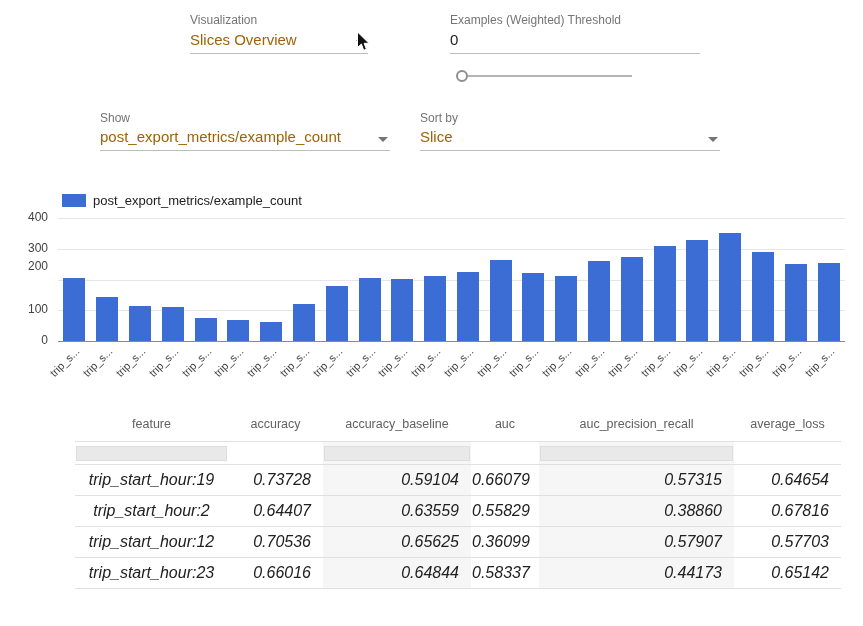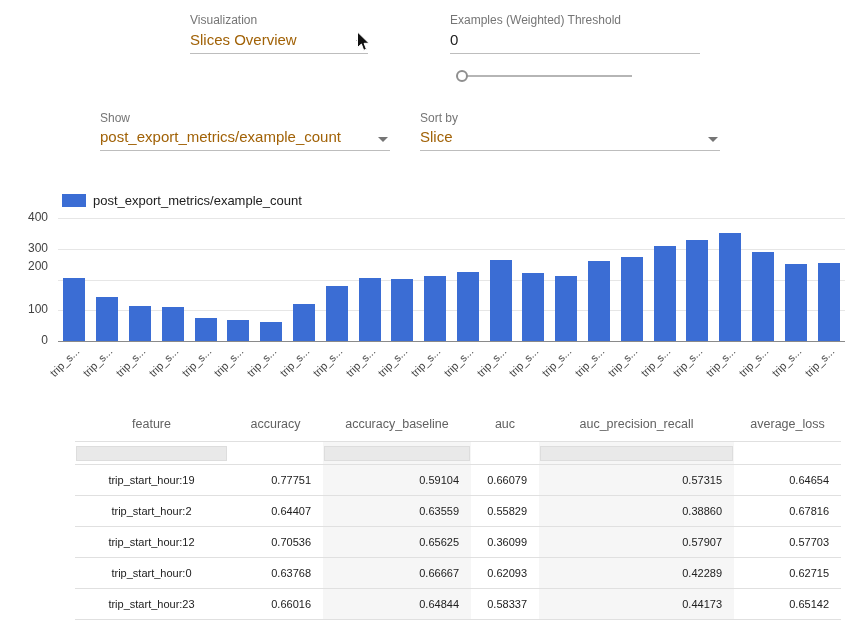--- a/index.html
+++ b/index.html
@@ -29,21 +29,21 @@
   #yaxis{position:absolute;left:0;top:0;width:52px;height:190px;}
   .ytick{position:absolute;right:4px;width:46px;text-align:right;font-size:12px;color:#424242;}
   #xlabels{position:absolute;left:0;top:153px;width:863px;height:46px;}
   .xtick{position:absolute;width:70px;top:2px;text-align:right;white-space:nowrap;
          transform:rotate(-45deg);transform-origin:100% 0;font-size:11px;color:#424242;}
   
   #metrics-table{position:absolute;left:75px;top:407px;width:766px;
                  border-collapse:collapse;table-layout:fixed;}
   #metrics-table th{height:32px;vertical-align:middle;text-align:center;font-weight:normal;
                     font-size:12.5px;color:#616161;border-bottom:1px solid #e0e0e0;cursor:pointer;}
-  #metrics-table td{border-bottom:1px solid #e0e0e0;font-size:11px;color:#212121;}
+  #metrics-table td{border-bottom:1px solid #e0e0e0;font-size:16px;color:#212121;font-style:italic;}
   tr.filter-row td{height:18px;padding:2px 1px;}
   .filter-box{height:13px;background:#e9e9e9;border:1px solid #ddd;}
   tbody td{height:28px;}
   td.num{text-align:right;padding-right:12px;}
   td.feat{text-align:center;}
   td.shade{background:#f6f6f6;}
   #cursor{position:absolute;left:356px;top:31px;z-index:9;}
 </style>
 </head>
 <body>
@@ -172,21 +172,21 @@
         <td></td>
         <td class="shade">
           <div class="filter-box"></div>
         </td>
         <td></td>
       </tr>
     </thead>
   <tbody id="tbody">
       <tr>
         <td class="feat">trip_start_hour:19</td>
-        <td class="num">0.77751</td>
+        <td class="num">0.73728</td>
         <td class="num shade">0.59104</td>
         <td class="num">0.66079</td>
         <td class="num shade">0.57315</td>
         <td class="num">0.64654</td>
       </tr>
       <tr>
         <td class="feat">trip_start_hour:2</td>
         <td class="num">0.64407</td>
         <td class="num shade">0.63559</td>
         <td class="num">0.55829</td>
@@ -195,28 +195,20 @@
       </tr>
       <tr>
         <td class="feat">trip_start_hour:12</td>
         <td class="num">0.70536</td>
         <td class="num shade">0.65625</td>
         <td class="num">0.36099</td>
         <td class="num shade">0.57907</td>
         <td class="num">0.57703</td>
       </tr>
       <tr>
-        <td class="feat">trip_start_hour:0</td>
-        <td class="num">0.63768</td>
-        <td class="num shade">0.66667</td>
-        <td class="num">0.62093</td>
-        <td class="num shade">0.42289</td>
-        <td class="num">0.62715</td>
-      </tr>
-      <tr>
         <td class="feat">trip_start_hour:23</td>
         <td class="num">0.66016</td>
         <td class="num shade">0.64844</td>
         <td class="num">0.58337</td>
         <td class="num shade">0.44173</td>
         <td class="num">0.65142</td>
       </tr>
     </tbody>
 </table>
 

